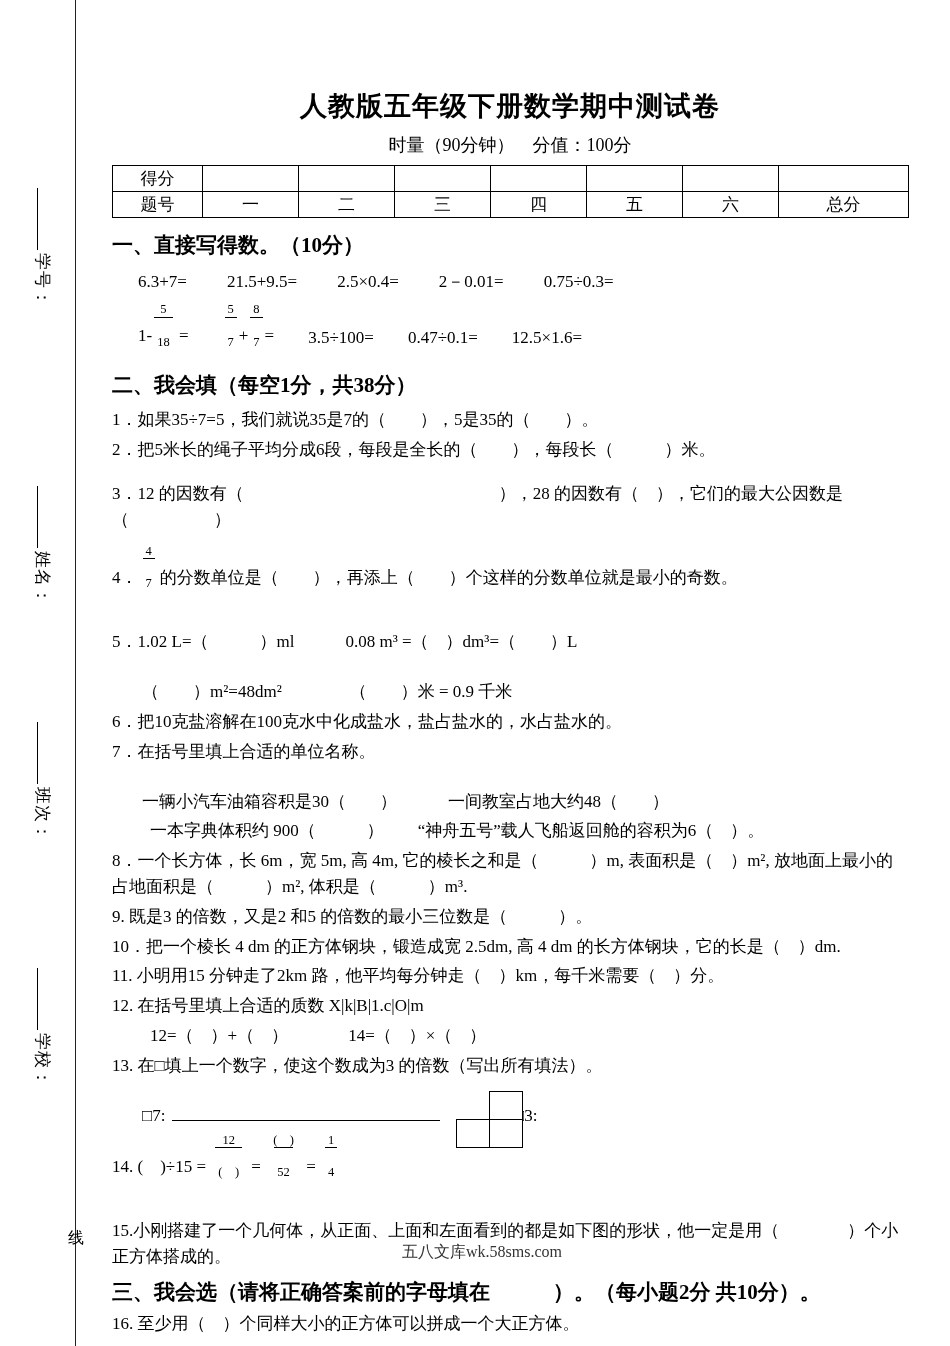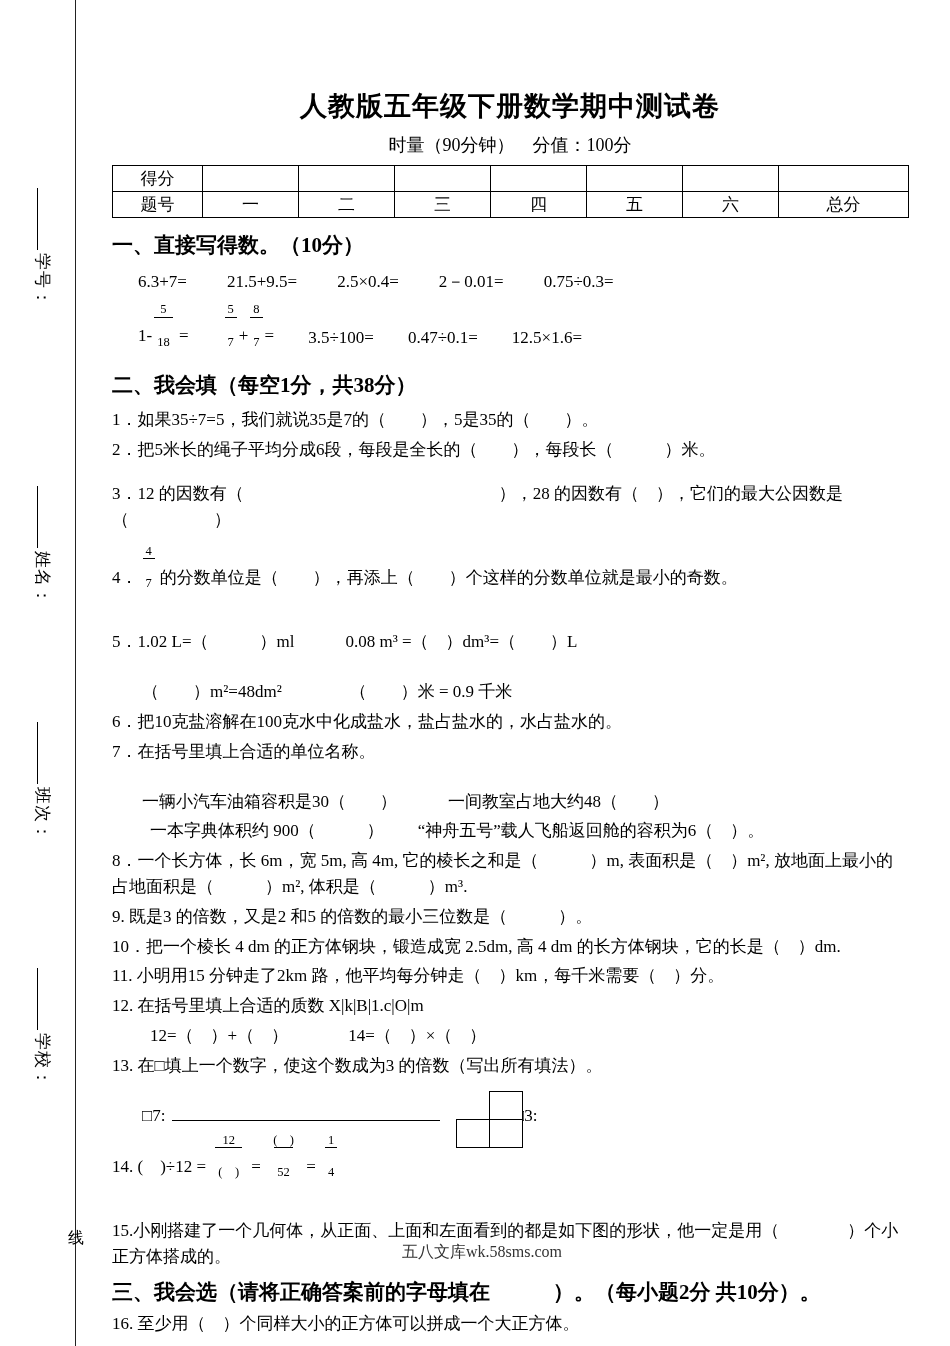--- a/index.html
+++ b/index.html
@@ -179,21 +179,21 @@
     <p class="q">12. 在括号里填上合适的质数 X|k|B|1.c|O|m</p>
     <p class="q indent-2">
       <span>12=（　）+（　）</span><span class="gap-60"></span><span>14=（　）×（　）</span>
     </p>
     <p class="q">13. 在□填上一个数字，使这个数成为3 的倍数（写出所有填法）。</p>
     <p class="q indent-1">
       <span>□7:</span><span class="blank-line"></span><span class="gap-60"></span><span>5□3:</span>
     </p>
 
     <p class="q sp-sm">
-      <span>14. (　)÷12 = </span><span class="frac">
+      <span>14. (　)÷15 = </span><span class="frac">
           <span class="fn">12</span>
           <span class="fd">(　)</span>
         </span><span> = </span><span class="frac">
           <span class="fn">(　)</span>
           <span class="fd">52</span>
         </span><span> = </span><span class="frac">
           <span class="fn">1</span>
           <span class="fd">4</span>
         </span>
     </p>

